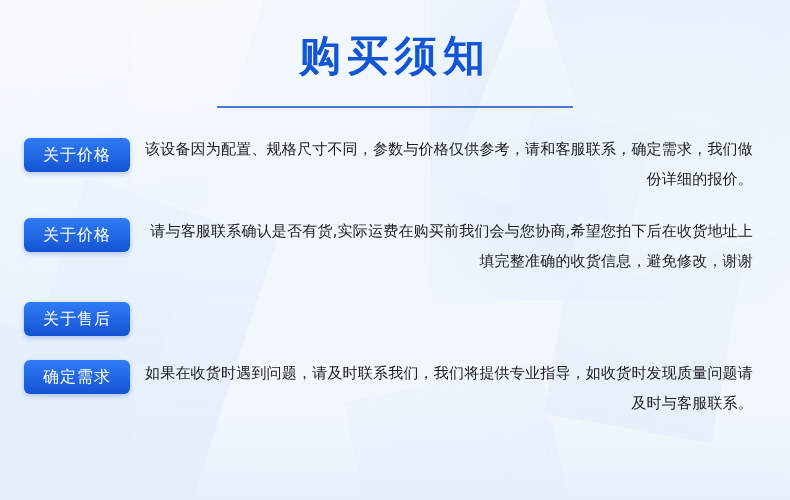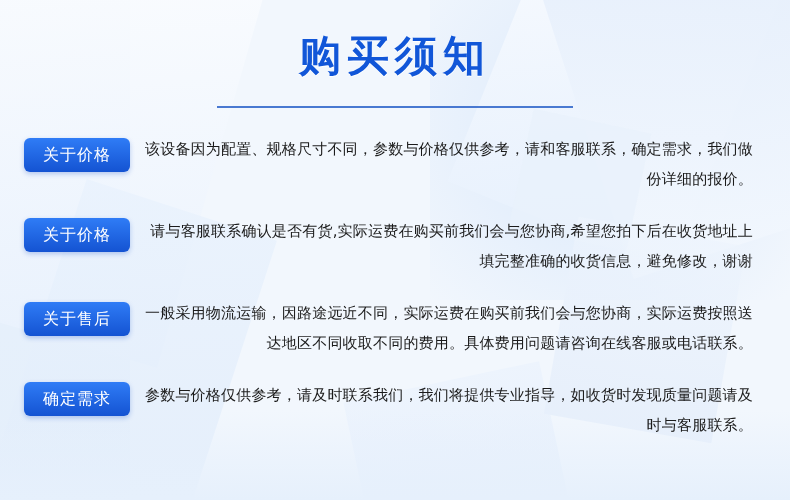--- a/index.html
+++ b/index.html
@@ -213,23 +213,22 @@
         <div class="row-text">该设备因为配置、规格尺寸不同，参数与价格仅供参考，请和客服联系，确定需求，我们做份详细的报价。</div>
       </div>
 
       <div class="row row-2">
         <div class="tag">关于价格</div>
         <div class="row-text">请与客服联系确认是否有货,实际运费在购买前我们会与您协商,希望您拍下后在收货地址上填完整准确的收货信息，避免修改，谢谢</div>
       </div>
 
       <div class="row row-3">
         <div class="tag">关于售后</div>
-        <div class="row-text">一般采用物流运输，因路途远近不同，实际运费在购买前我们会与您协商，实际运费按照送达地区不同收取不同的费用。具体费用问题请咨询在线客服或电话联系。</div>
       </div>
 
       <div class="row row-4">
         <div class="tag">确定需求</div>
-        <div class="row-text">参数与价格仅供参考，请及时联系我们，我们将提供专业指导，如收货时发现质量问题请及时与客服联系。</div>
+        <div class="row-text">如果在收货时遇到问题，请及时联系我们，我们将提供专业指导，如收货时发现质量问题请及时与客服联系。</div>
       </div>
 
     </div>
   </div>
 </div>
 
 </body></html>

